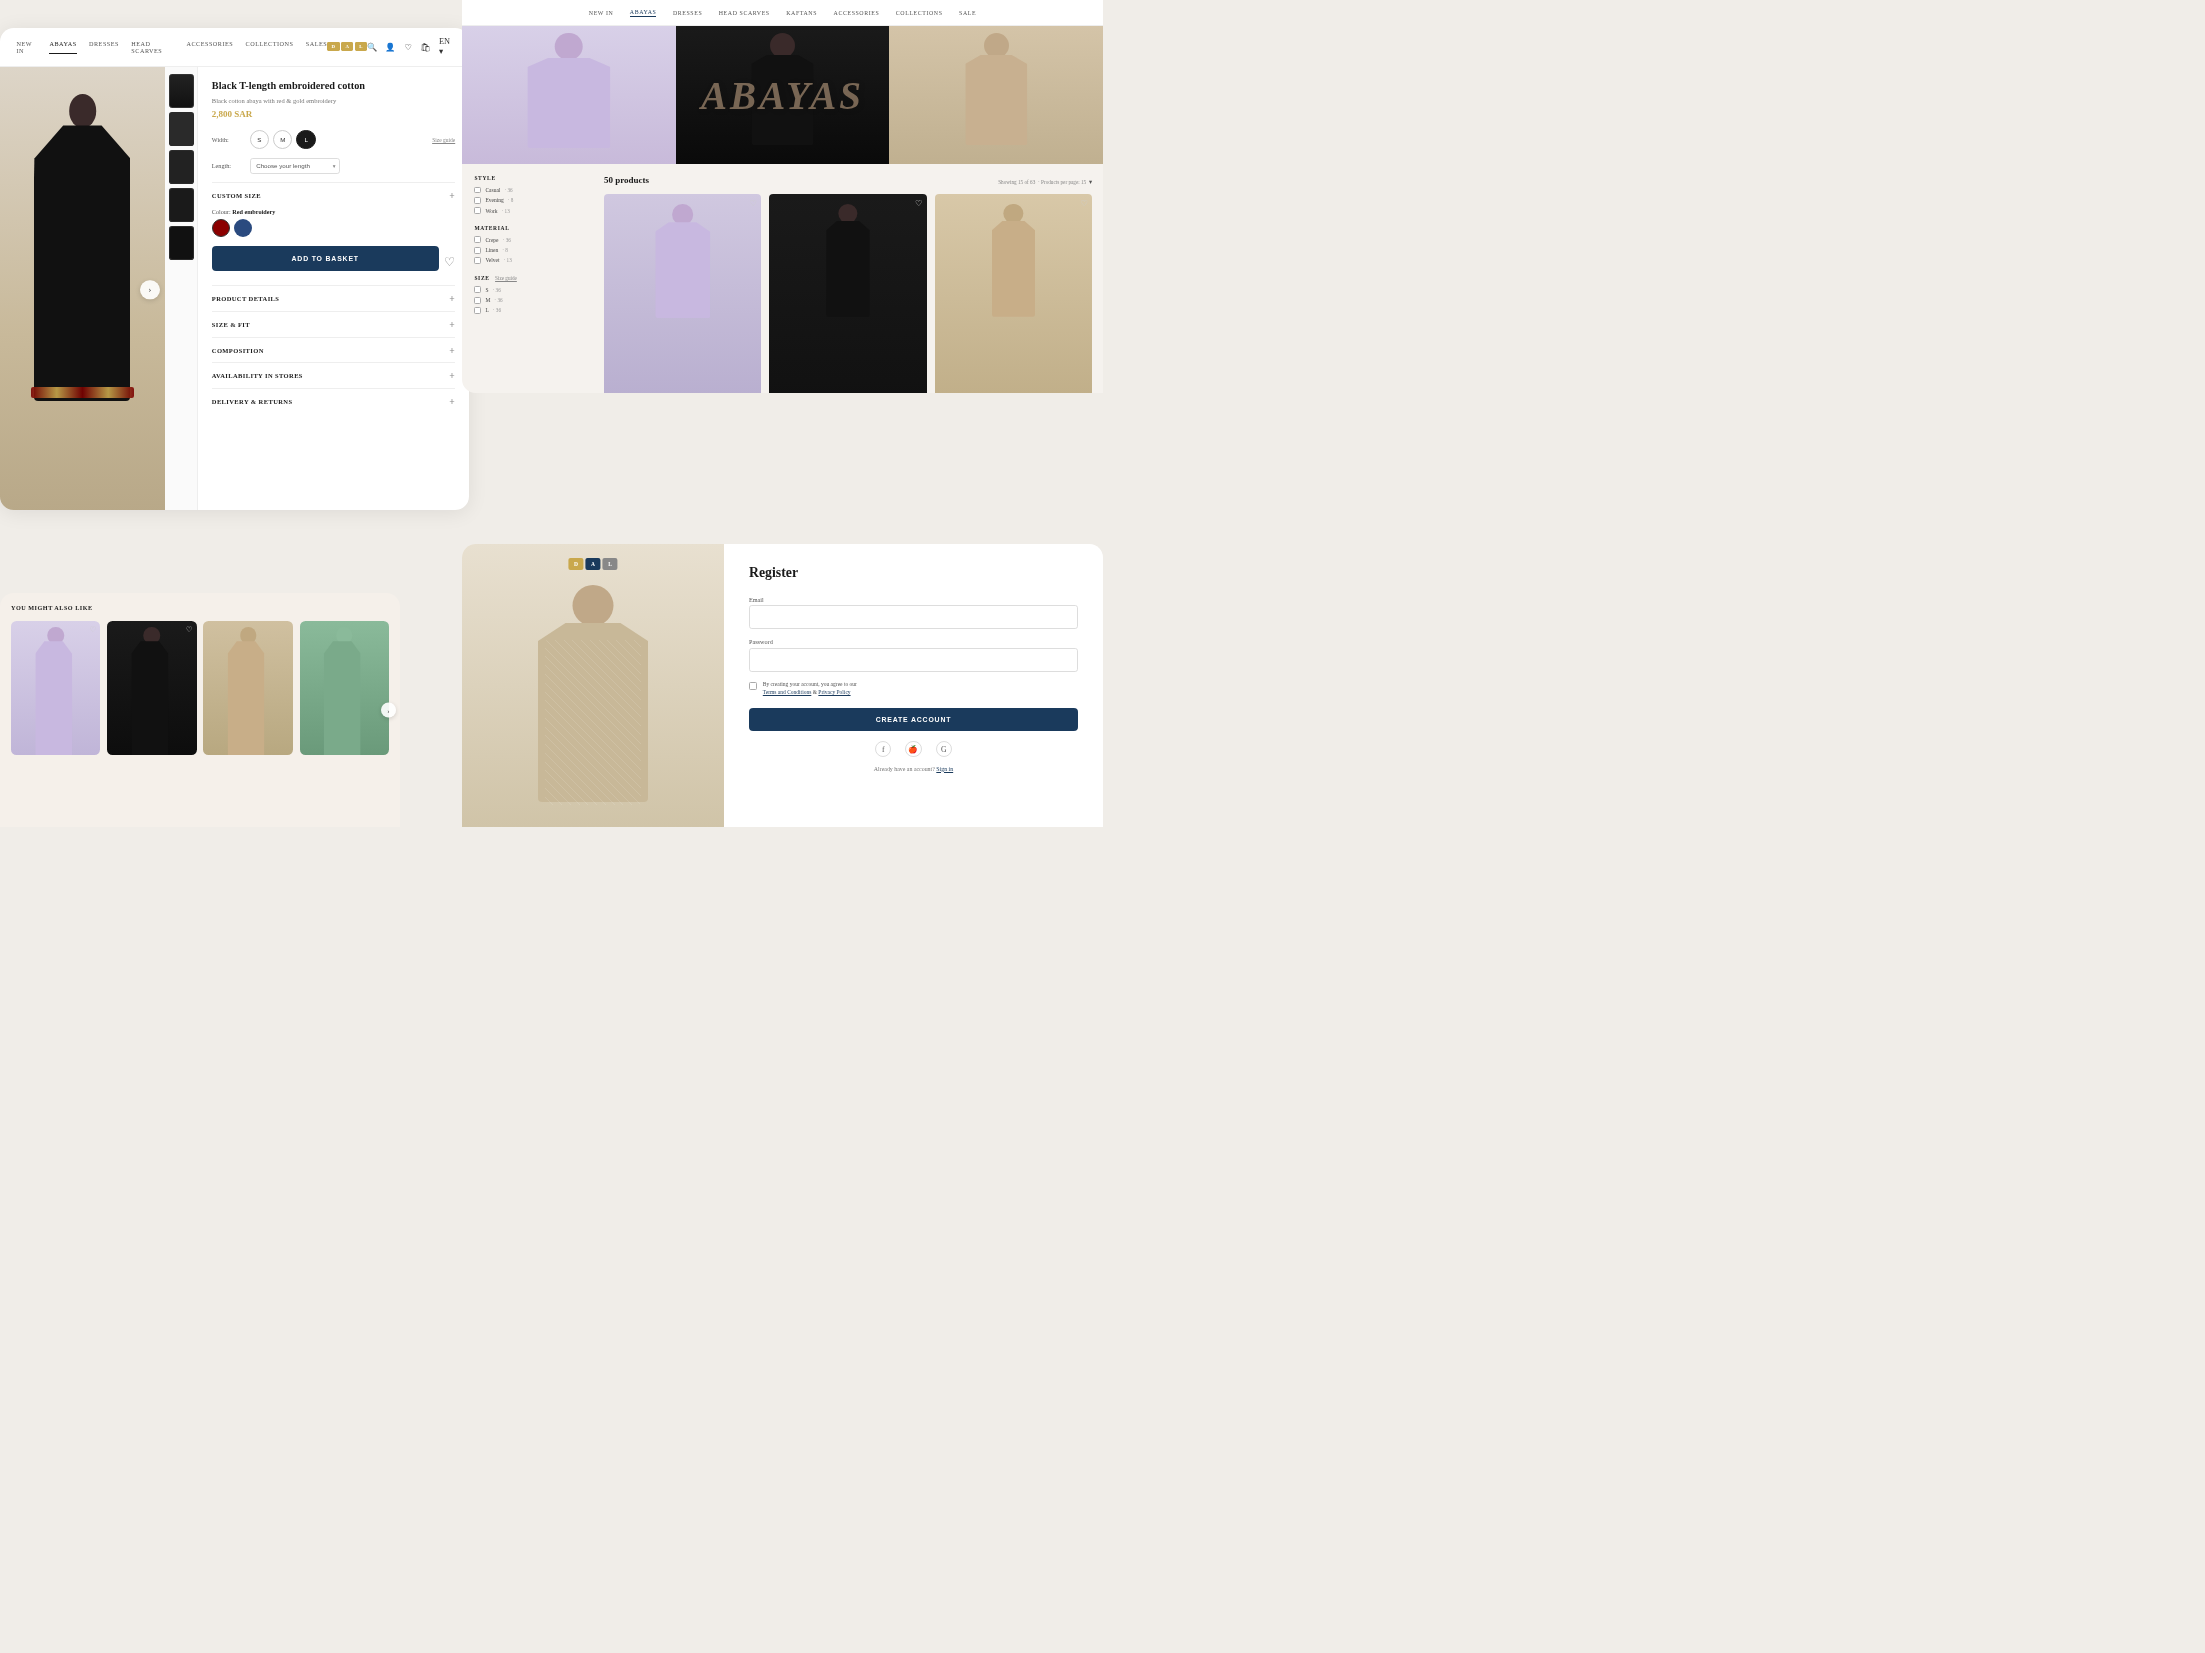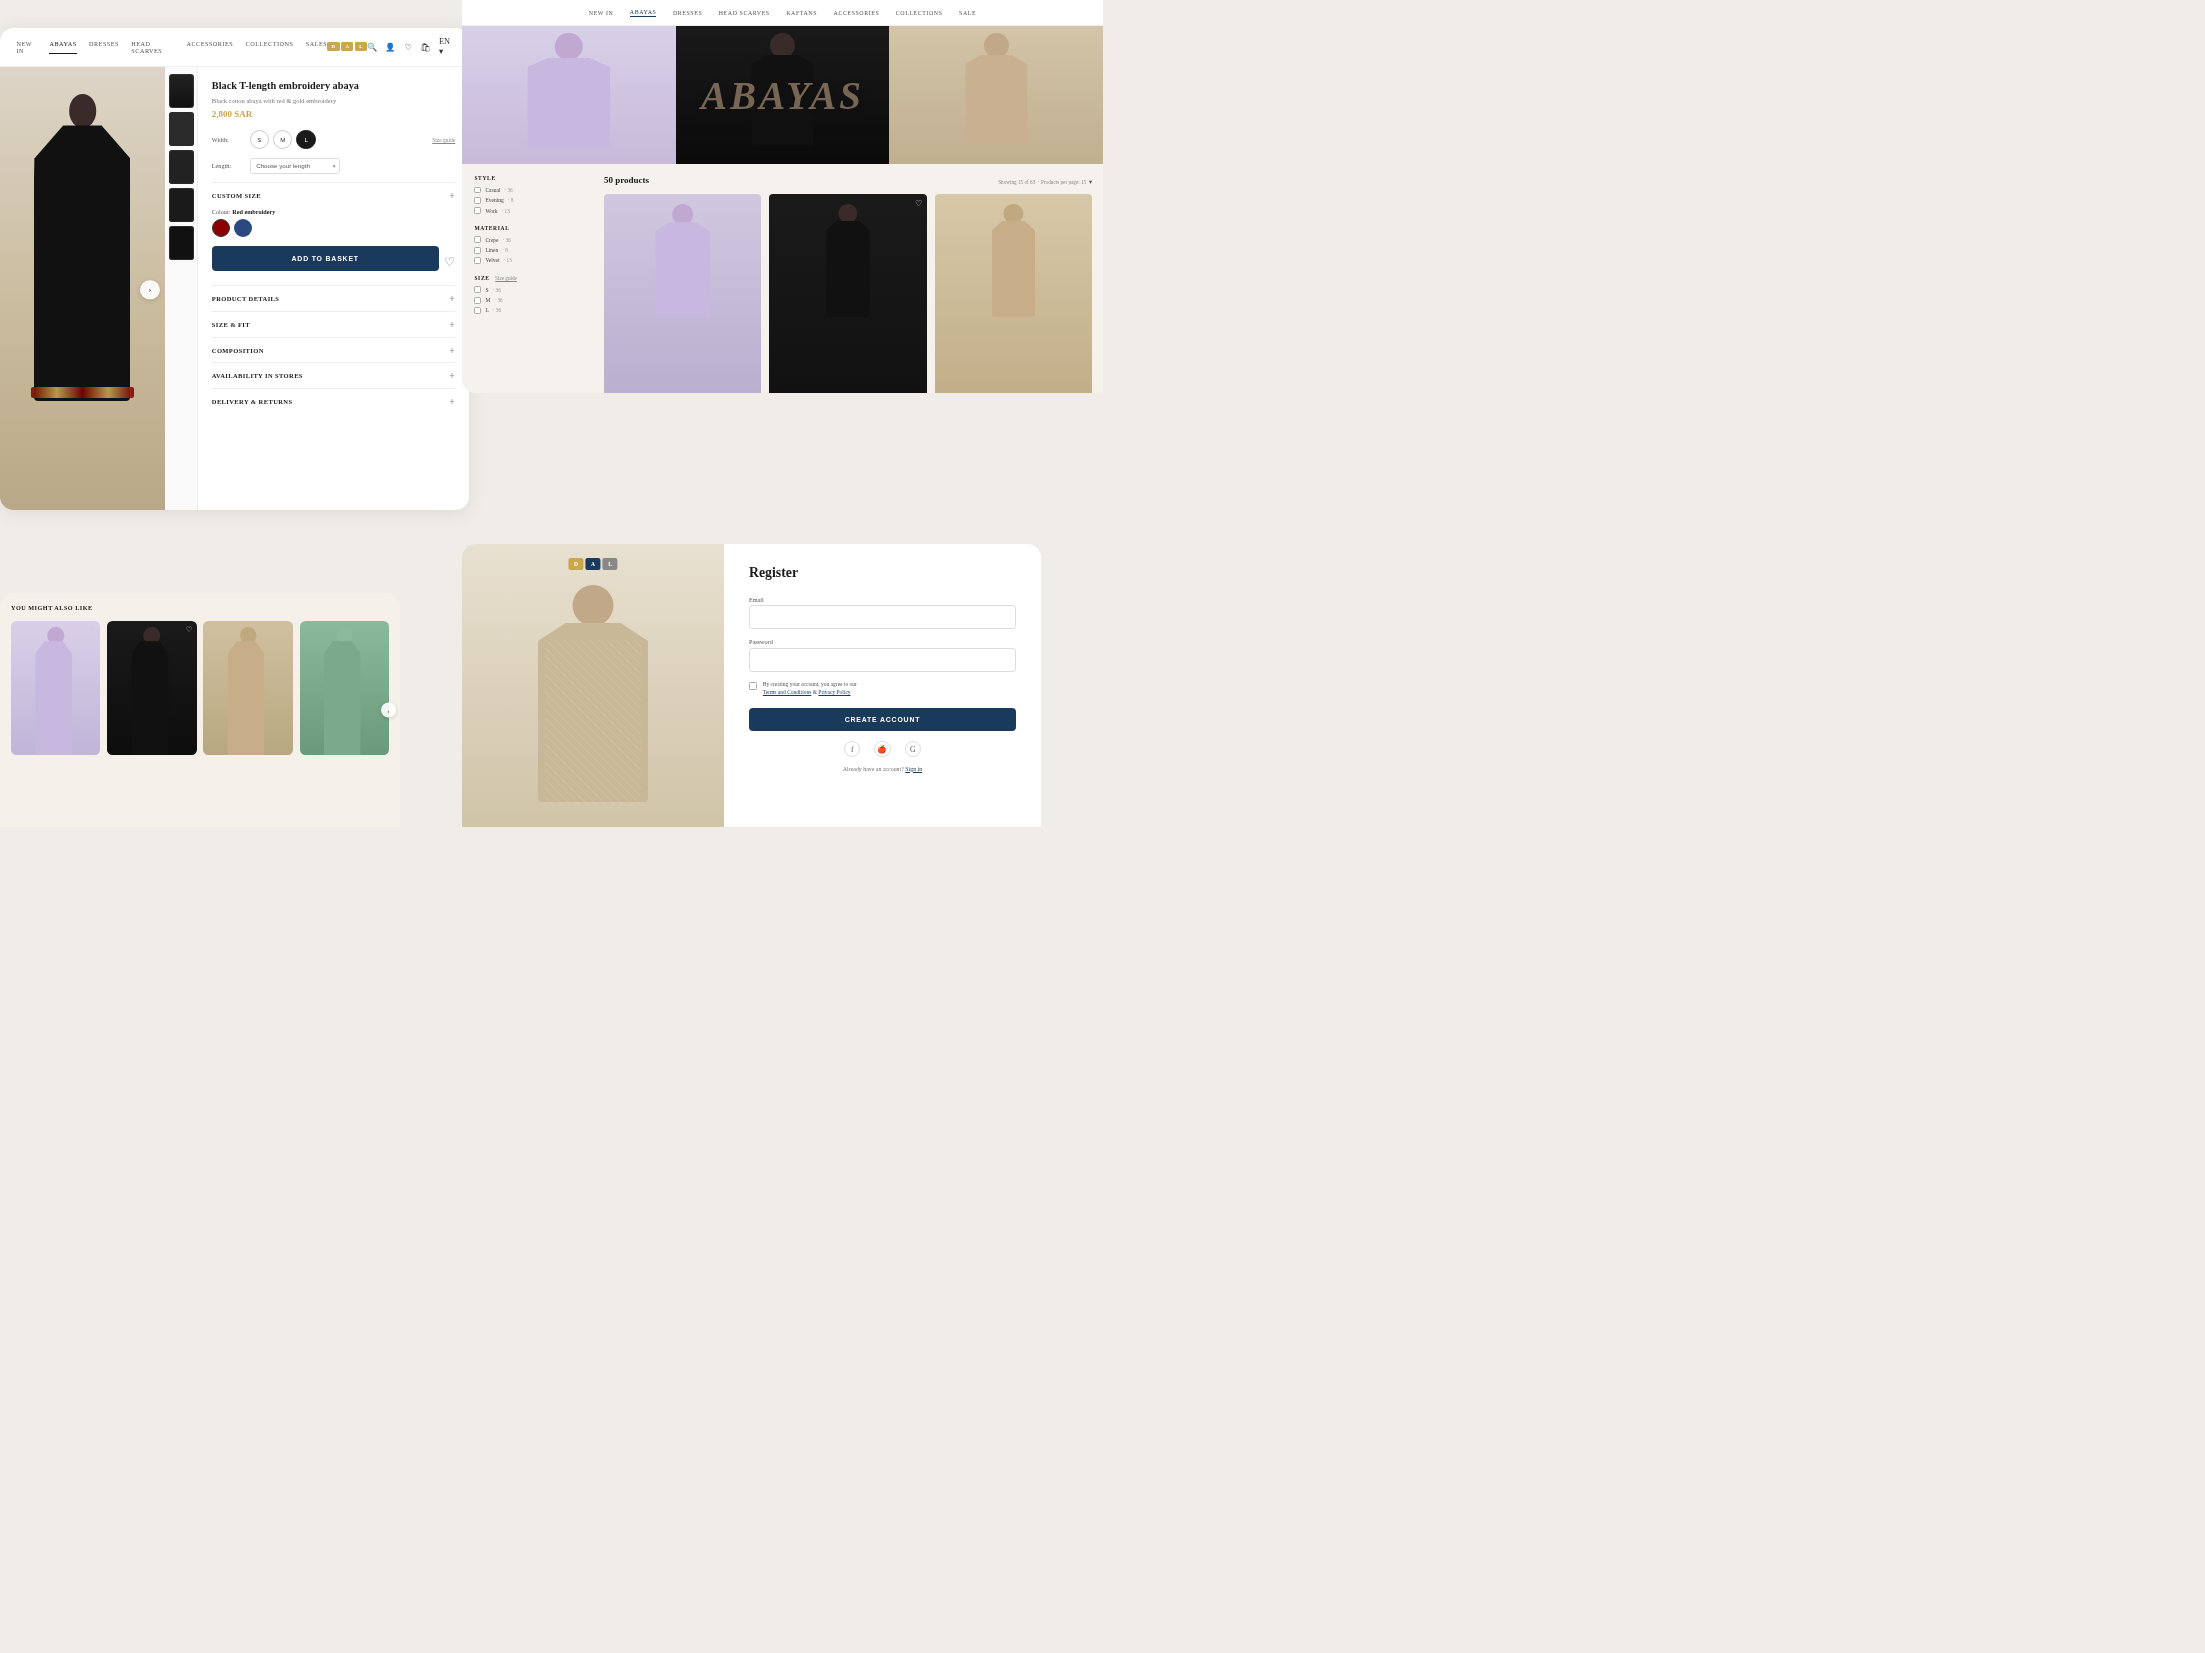--- a/index.html
+++ b/index.html
@@ -501,21 +501,21 @@
       display: flex; align-items: center; justify-content: center;
       font-size: 6.9px; color: #333; cursor: pointer;
       box-shadow: 0 1.4px 4.1px rgba(0,0,0,0.15);
     }
 
     
     .register-panel {
       position: absolute;
       bottom: 0;
       left: 462px;
-      width: 579px;
+      width: 641px;
       height: 283px;
       background: #f5f2ee;
       border-radius: 13.8px 13.8px 0 0;
       overflow: hidden;
       display: flex;
     }
     .register-img {
       width: 262px;
       height: 100%;
       background: linear-gradient(180deg, #e8e0d0 0%, #d0c4a8 100%);
@@ -682,21 +682,21 @@
         </div>
       <div class="thumb">
           <div class="thumb-inner" style="background:#1a1a1a;"></div>
         </div>
       <div class="thumb">
           <div class="thumb-inner" style="background:#111;"></div>
         </div>
     </div>
 
     <div class="product-info">
-      <div class="product-title">Black T-length embroidery abaya</div>
+      <div class="product-title">Black T-length embroidered cotton</div>
       <div class="product-subtitle">Black cotton abaya with red &amp; gold embroidery</div>
       <div class="product-price">2,800 SAR</div>
 
       <div class="option-row">
         <span class="option-label">Width:</span>
         <div class="size-btns">
           <button class="size-btn">S</button>
           <button class="size-btn">M</button>
           <button class="size-btn active">L</button>
         </div>

